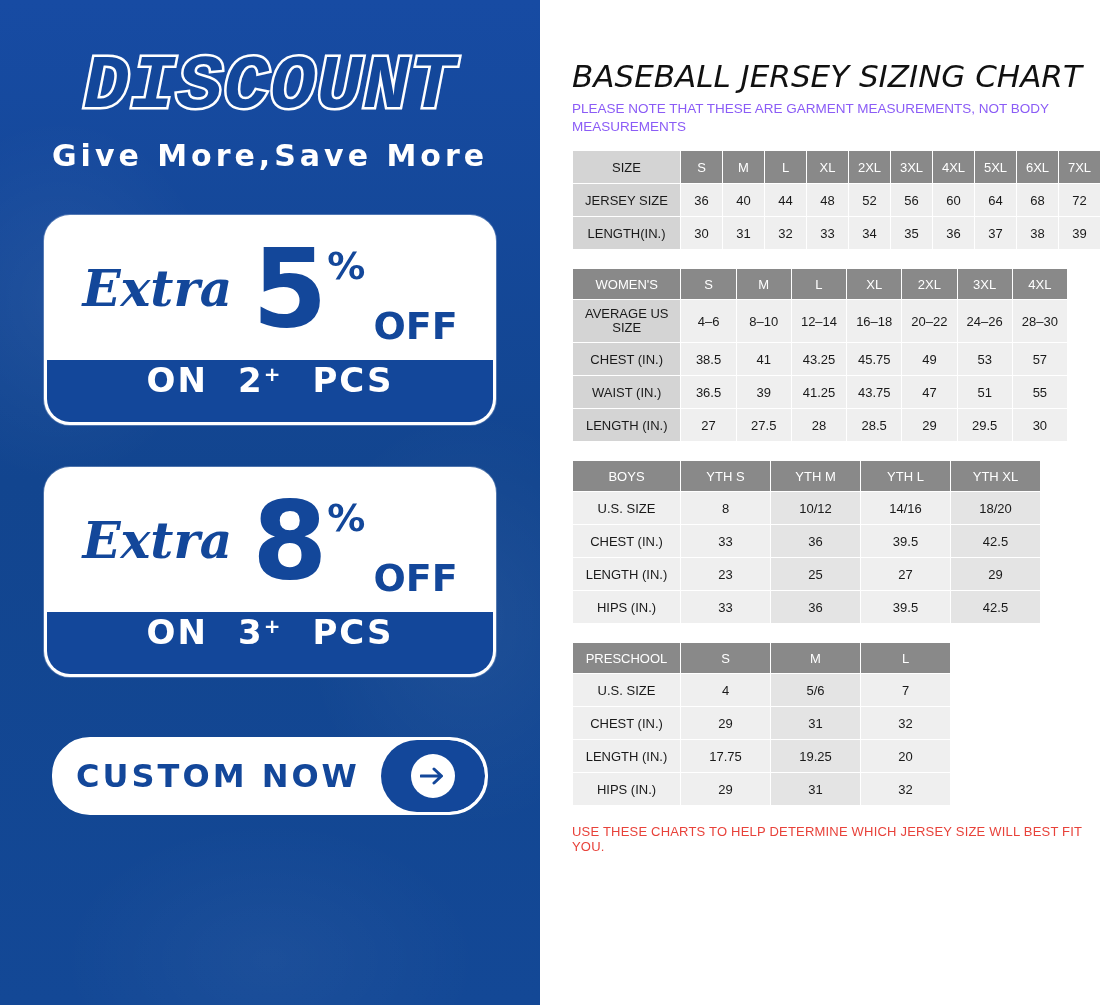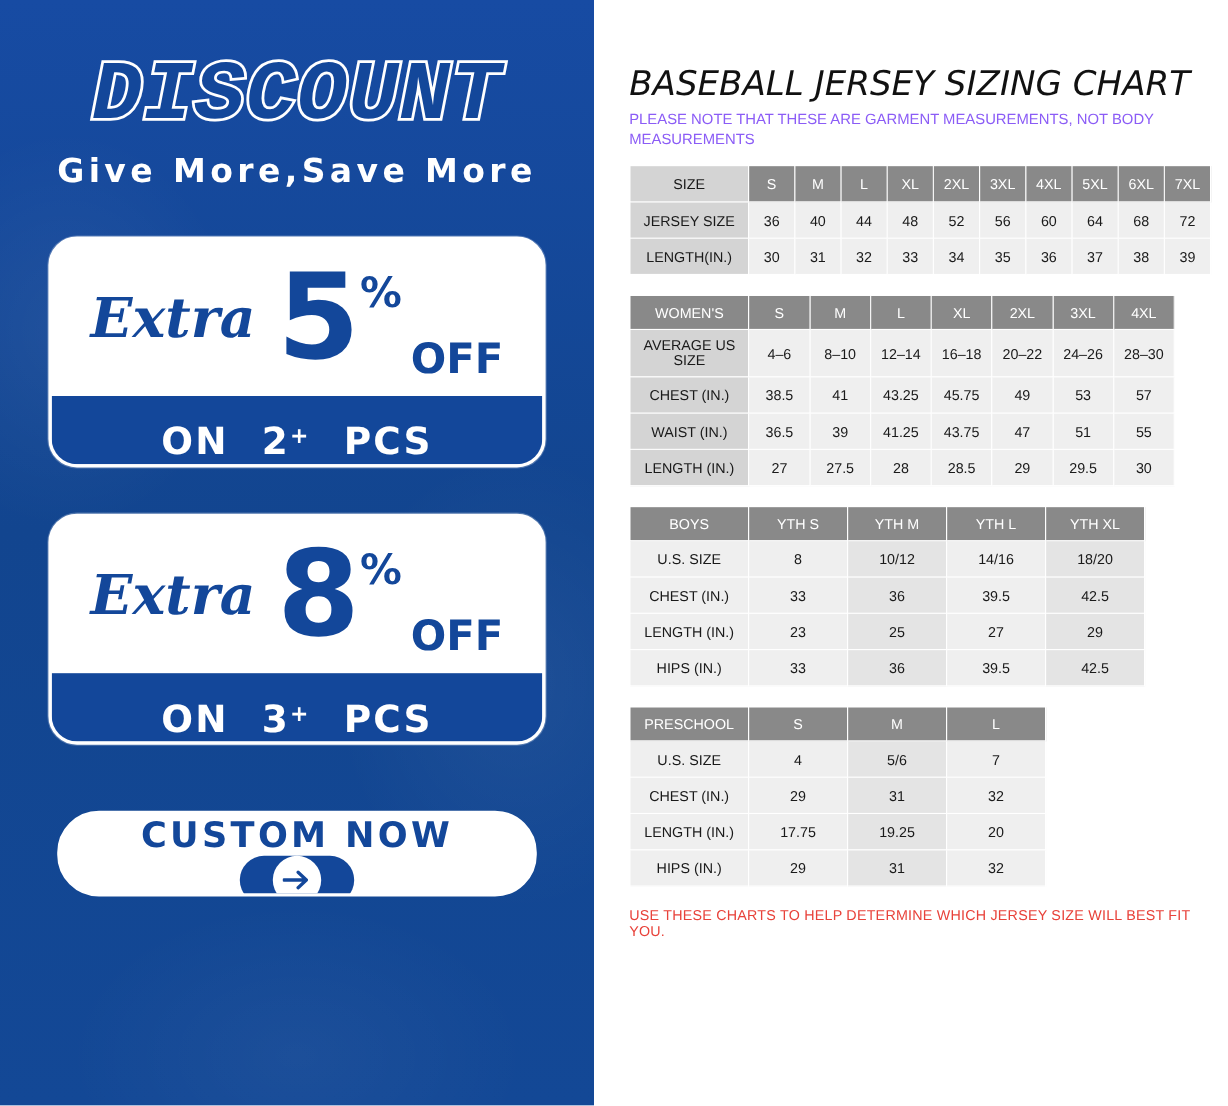--- a/index.html
+++ b/index.html
@@ -118,21 +118,21 @@
     font-weight: 700;
     align-self: flex-end;
     margin-bottom: 12px;
     margin-left: 2px;
     font-family: "DejaVu Sans", sans-serif;
   }
   .offer-bottom {
     background: #13479a;
     height: 62px;
     display: flex;
-    align-items: flex-end;
+    align-items: flex-start;
     justify-content: center;
     gap: 30px;
     color: #ffffff;
     font-size: 34px;
     font-weight: 700;
     letter-spacing: 2px;
     font-family: "DejaVu Sans", sans-serif;
   }
   .offer-qty {
     display: inline-flex;
@@ -146,21 +146,20 @@
   .custom-now {
     margin: 60px auto 0 auto;
     width: 430px;
     height: 72px;
     border: 3px solid #ffffff;
     border-radius: 38px;
     display: flex;
     align-items: center;
     background: #ffffff;
     overflow: hidden;
-    flex-direction: column;
   }
   .custom-now-label {
     flex: 1;
     text-align: center;
     color: #13479a;
     font-size: 32px;
     font-weight: 700;
     letter-spacing: 3px;
     font-family: "DejaVu Sans", sans-serif;
   }

